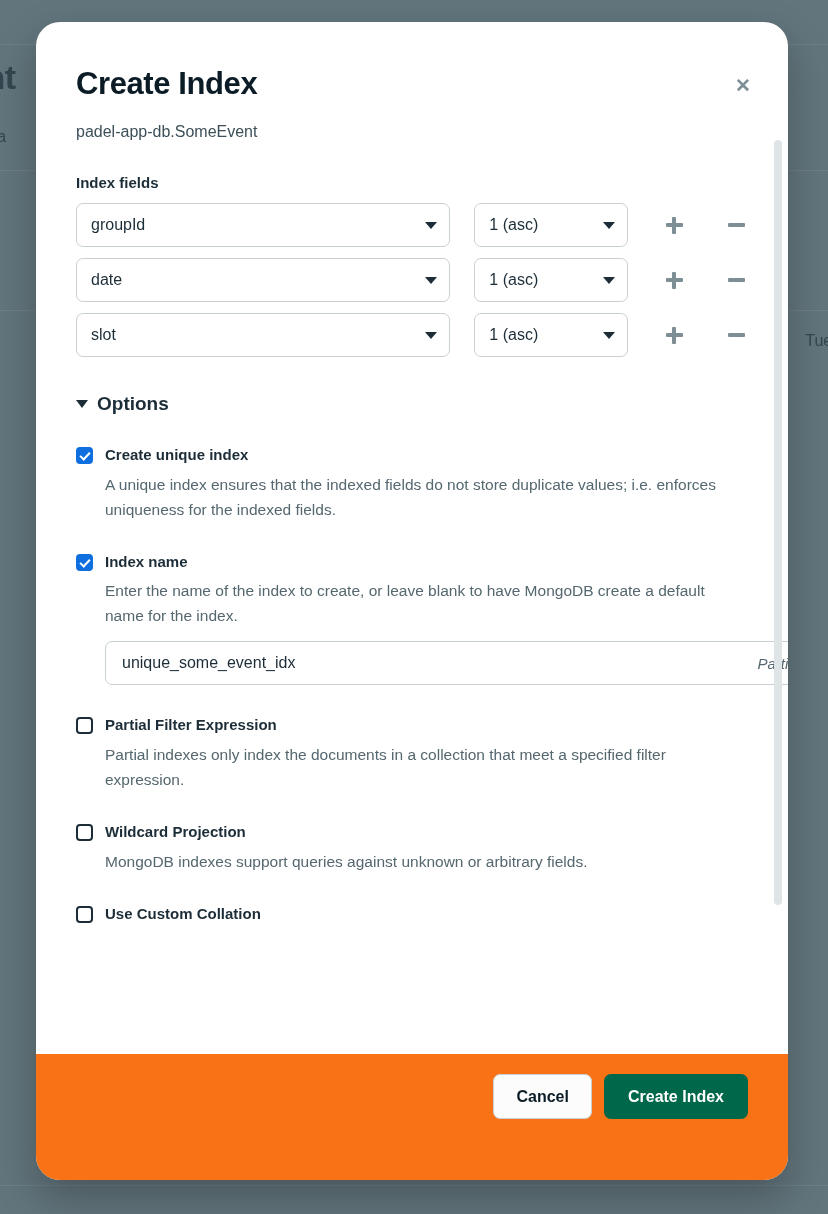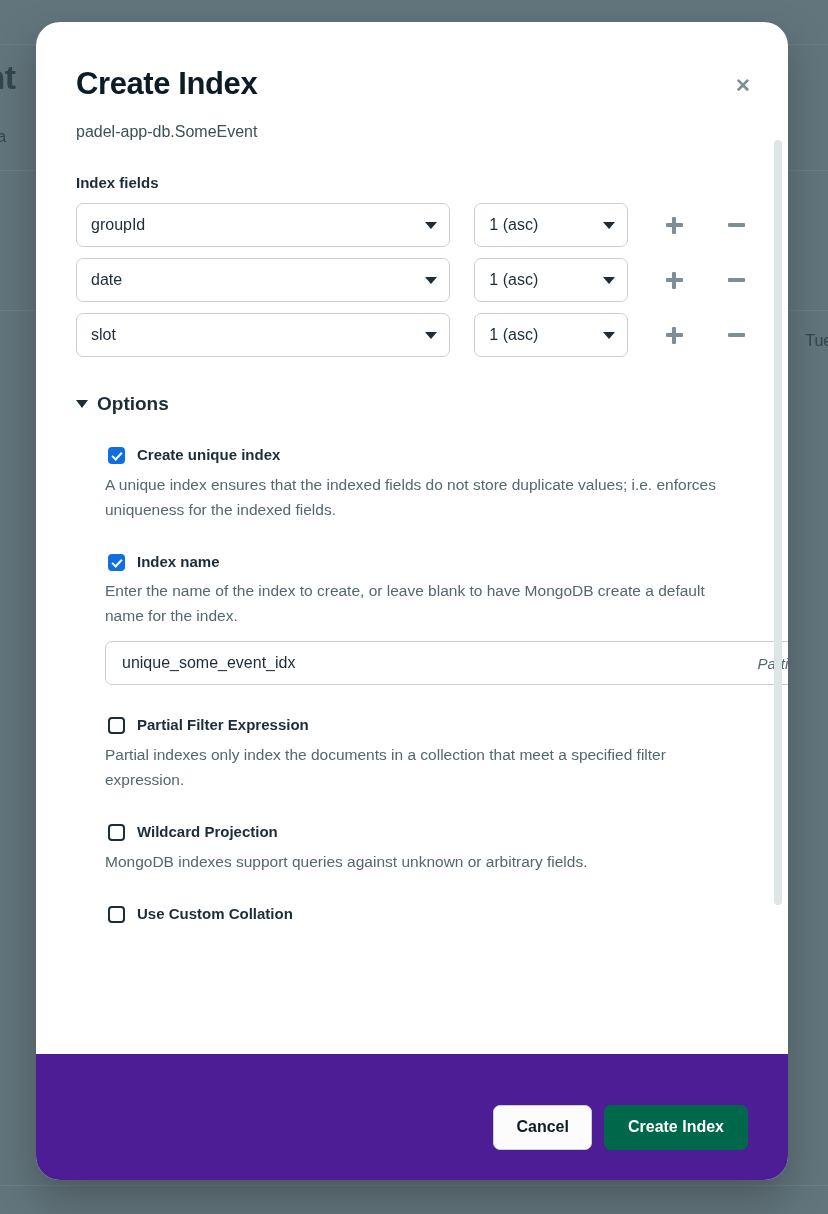--- a/index.html
+++ b/index.html
@@ -210,21 +210,20 @@
     color: #1c2d38;
   }
 
   .option {
     margin-top: 30px;
   }
   .option-head {
     display: flex;
     align-items: flex-start;
     gap: 12px;
-    margin-left: 32px;
   }
   .checkbox {
     width: 17px;
     height: 17px;
     border-radius: 4px;
     flex: none;
     margin-top: 2px;
     cursor: pointer;
     position: relative;
     background: #fff;
@@ -284,25 +283,25 @@
     font-size: 15px;
     font-style: italic;
     color: #55676f;
   }
 
   
   #modal-footer {
     flex: none;
     height: 126px;
     display: flex;
-    align-items: center;
+    align-items: flex-start;
     justify-content: flex-end;
     gap: 12px;
     padding: 20px 40px 0 40px;
-    background: #4c1d95;
+    background: #f97316;
   }
   .btn {
     height: 45px;
     border-radius: 7px;
     font-size: 16px;
     font-weight: 700;
     cursor: pointer;
     display: flex;
     align-items: center;
     justify-content: center;

